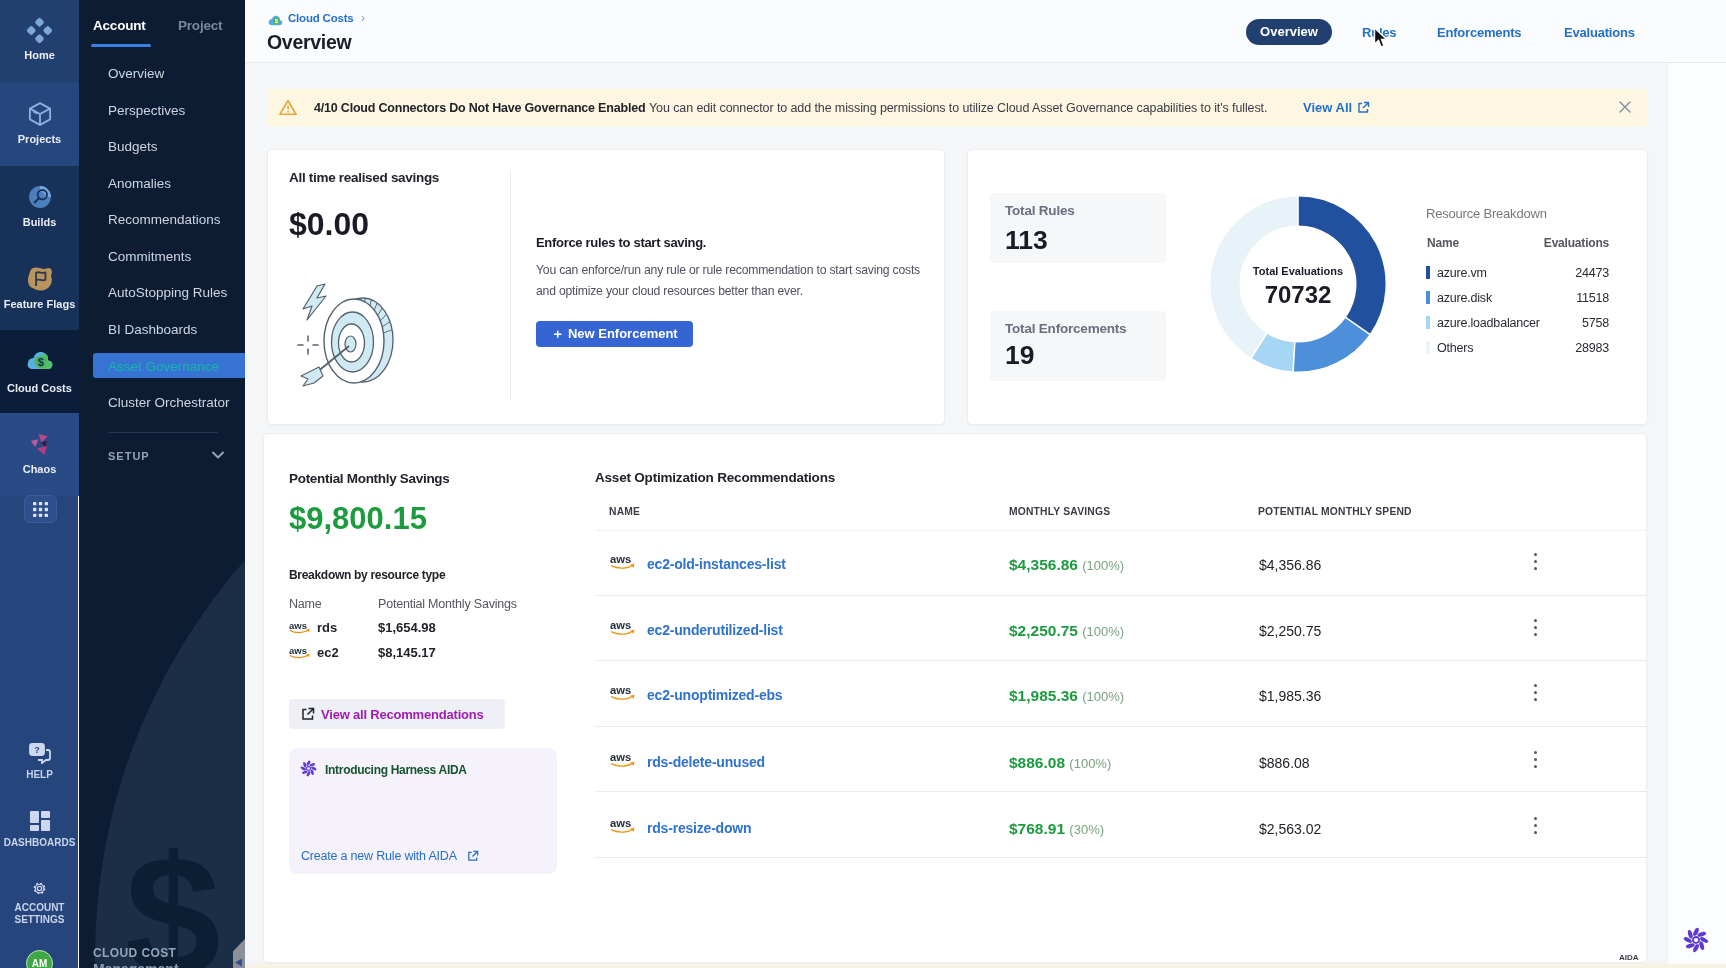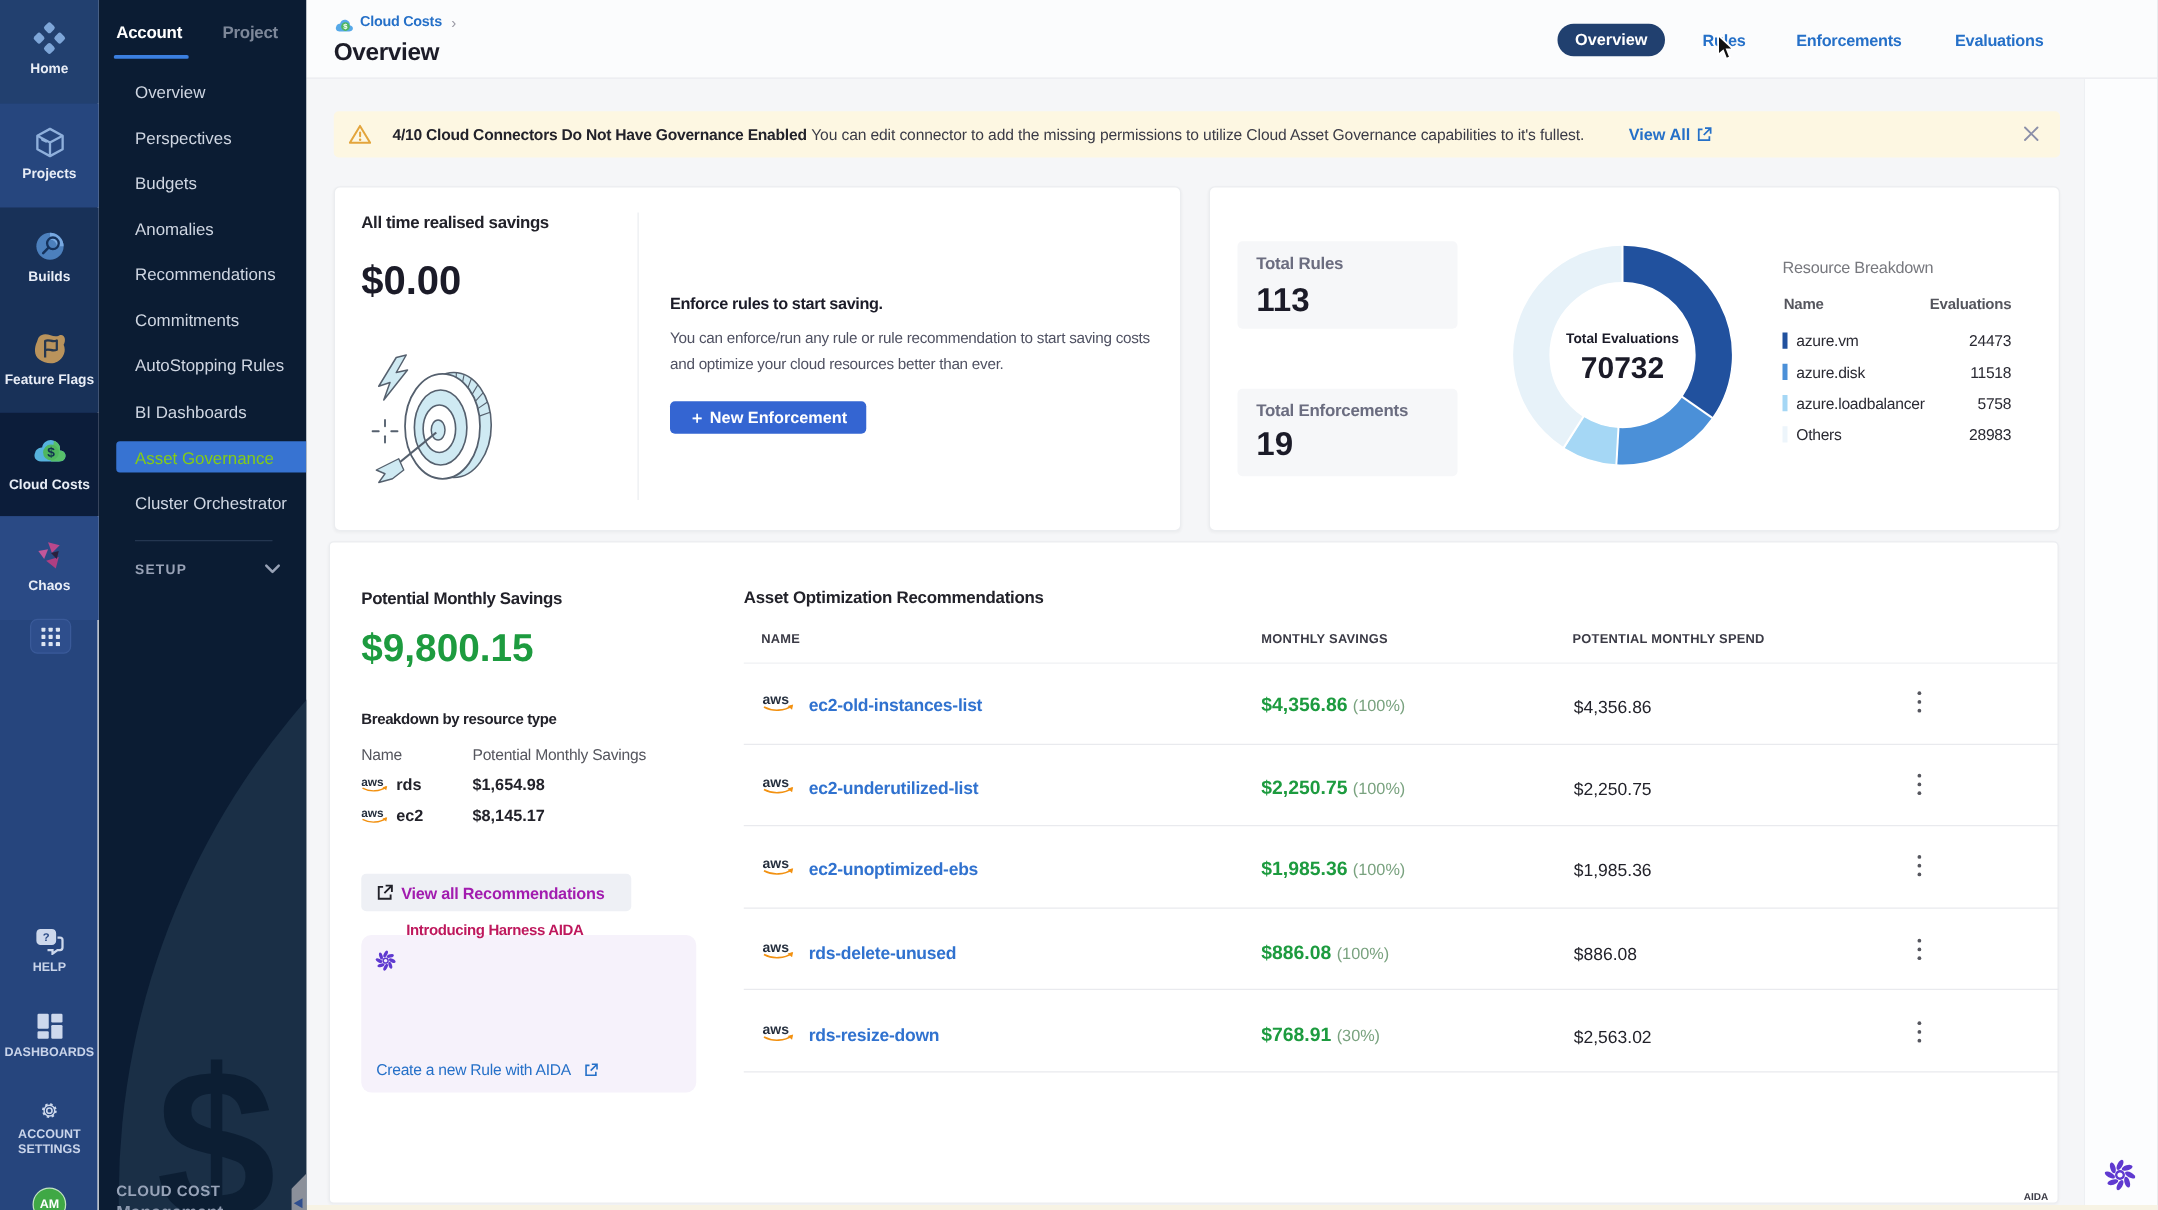--- a/index.html
+++ b/index.html
@@ -156,21 +156,21 @@
   <div class="tab" style="left:99px;color:#7d8799;">Project</div>
   <div class="menuitem" style="top:66px;">Overview</div>
   <div class="menuitem" style="top:103px;">Perspectives</div>
   <div class="menuitem" style="top:139px;">Budgets</div>
   <div class="menuitem" style="top:176px;">Anomalies</div>
   <div class="menuitem" style="top:212px;">Recommendations</div>
   <div class="menuitem" style="top:249px;">Commitments</div>
   <div class="menuitem" style="top:285px;">AutoStopping Rules</div>
   <div class="menuitem" style="top:322px;">BI Dashboards</div>
   <div class="sel" style="top:353px;"></div>
-  <div class="menuitem" style="top:359px;color:#84cc16;">Asset Governance</div>
+  <div class="menuitem" style="top:359px;color:#14b8a6;">Asset Governance</div>
   <div class="menuitem" style="top:395px;">Cluster Orchestrator</div>
   <div class="abs" style="left:29px;top:432px;width:110px;height:1px;background:#243650;"></div>
   <div class="abs" style="left:29px;top:450px;color:#98a2b6;font-size:11px;font-weight:bold;letter-spacing:1px;">SETUP</div>
   <svg class="abs" style="left:132px;top:450px;" width="14" height="10" viewBox="0 0 14 10">
       <path d="M2 2.5 L7 7.5 L12 2.5" fill="none" stroke="#98a2b6" stroke-width="2" stroke-linecap="round" stroke-linejoin="round"></path>
     </svg>
   <div class="abs" style="left:14px;top:946px;color:#97a3b8;font-size:12px;font-weight:bold;letter-spacing:.4px;">CLOUD COST</div>
   <div class="abs" style="left:14px;top:961px;color:#8d99ae;font-size:14px;font-weight:bold;">Management</div>
 
 </div>
@@ -350,21 +350,21 @@
             <ellipse cx="0" cy="-5.6" rx="1.45" ry="3.1" transform="rotate(135) rotate(28 0 -5.6)"></ellipse>
             <ellipse cx="0" cy="-5.6" rx="1.45" ry="3.1" transform="rotate(180) rotate(28 0 -5.6)"></ellipse>
             <ellipse cx="0" cy="-5.6" rx="1.45" ry="3.1" transform="rotate(225) rotate(28 0 -5.6)"></ellipse>
             <ellipse cx="0" cy="-5.6" rx="1.45" ry="3.1" transform="rotate(270) rotate(28 0 -5.6)"></ellipse>
             <ellipse cx="0" cy="-5.6" rx="1.45" ry="3.1" transform="rotate(315) rotate(28 0 -5.6)"></ellipse>
           </g>
           <circle cx="0" cy="0" r="2.1" fill="none" stroke="#5f3ad0" stroke-width="1.3"></circle>
         </g>
       </g>
   </svg>
-  <div class="abs" style="left:80px;top:737px;color:#be185d;font-size:12px;font-weight:bold;letter-spacing:-0.3px;">Introducing Harness AIDA</div>
+  <div class="abs" style="left:80px;top:763px;color:#14532d;font-size:12px;font-weight:bold;letter-spacing:-0.3px;">Introducing Harness AIDA</div>
   <div class="abs" style="left:56px;top:849px;color:#2570c8;font-size:12.5px;letter-spacing:-0.2px;">Create a new Rule with AIDA</div>
   <svg class="abs" style="left:222px;top:850px;" width="12" height="12" viewBox="0 0 13 13">
       <g fill="none" stroke="#2570c8" stroke-width="1.4">
         <path d="M5 2.5 L2 2.5 L2 11 L10.5 11 L10.5 8"></path>
         <path d="M7 1.5 L11.5 1.5 L11.5 6 M11.3 1.7 L6 7"></path>
       </g>
     </svg>
 
   <div class="abs" style="left:350px;top:470px;color:#22222a;font-size:13.5px;font-weight:bold;letter-spacing:-0.2px;">Asset Optimization Recommendations</div>
   <div class="abs" style="left:364px;top:506px;color:#3b3b46;font-size:10.3px;font-weight:bold;letter-spacing:.2px;">NAME</div>

